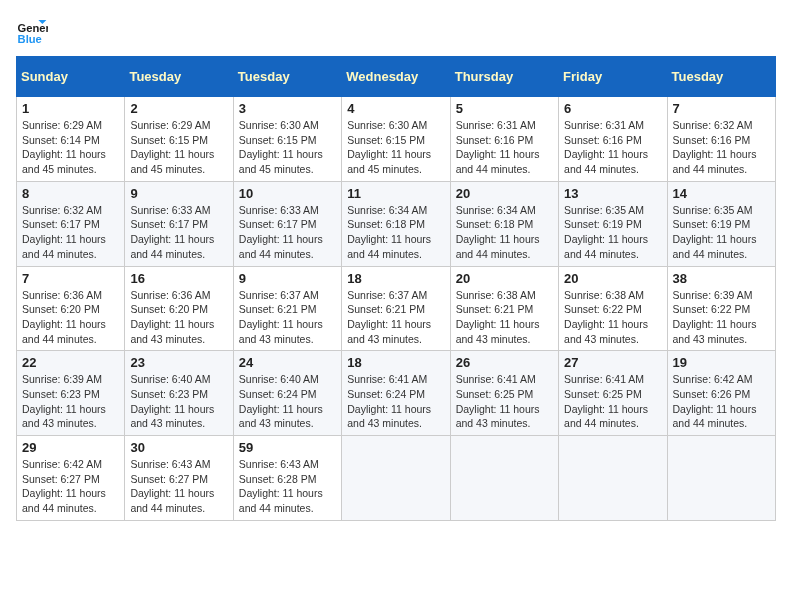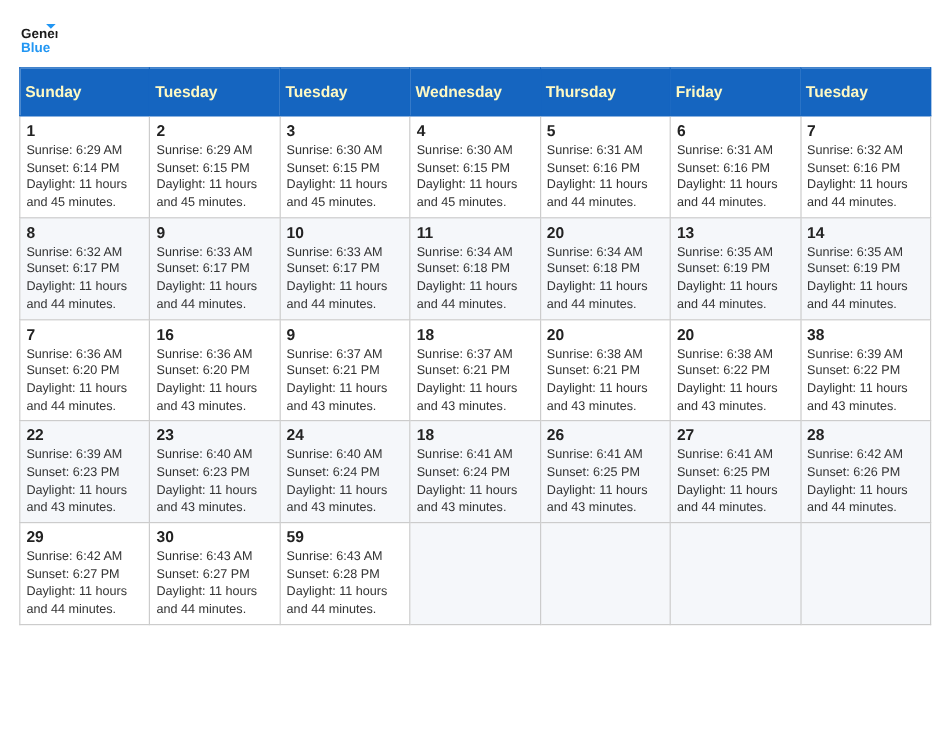--- a/index.html
+++ b/index.html
@@ -326,21 +326,21 @@
       </td>
         <td>
         <span class="day-num">27</span>
         <div class="day-info">
           Sunrise: 6:41 AM<br>
           Sunset: 6:25 PM<br>
           Daylight: 11 hours and 44 minutes.
         </div>
       </td>
         <td>
-        <span class="day-num">28</span>
+        <span class="day-num">19</span>
         <div class="day-info">
           Sunrise: 6:42 AM<br>
           Sunset: 6:26 PM<br>
           Daylight: 11 hours and 44 minutes.
         </div>
       </td>
       </tr>
       <tr>
         <td>
         <span class="day-num">29</span>

